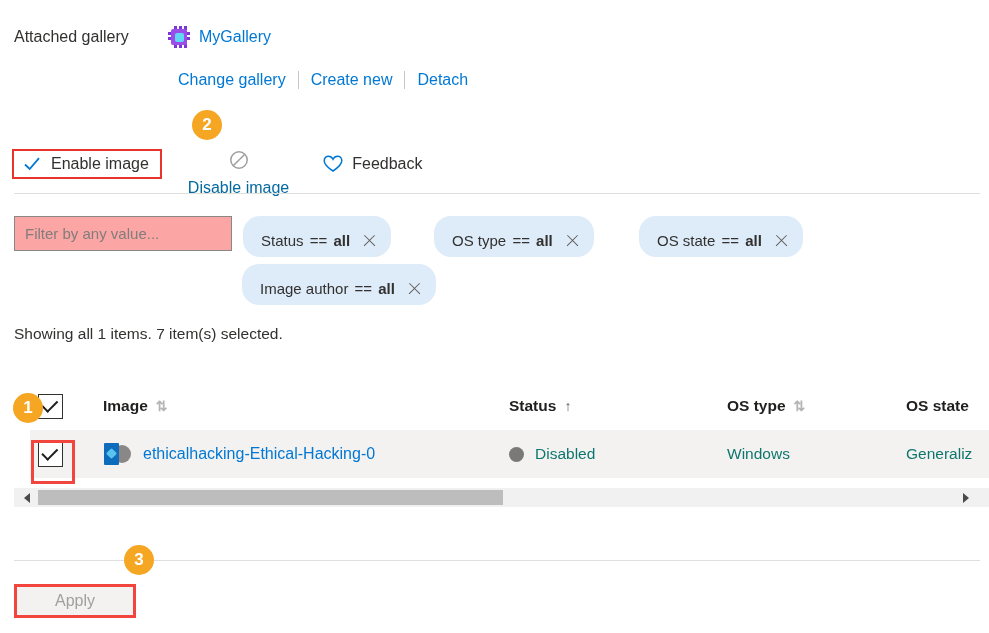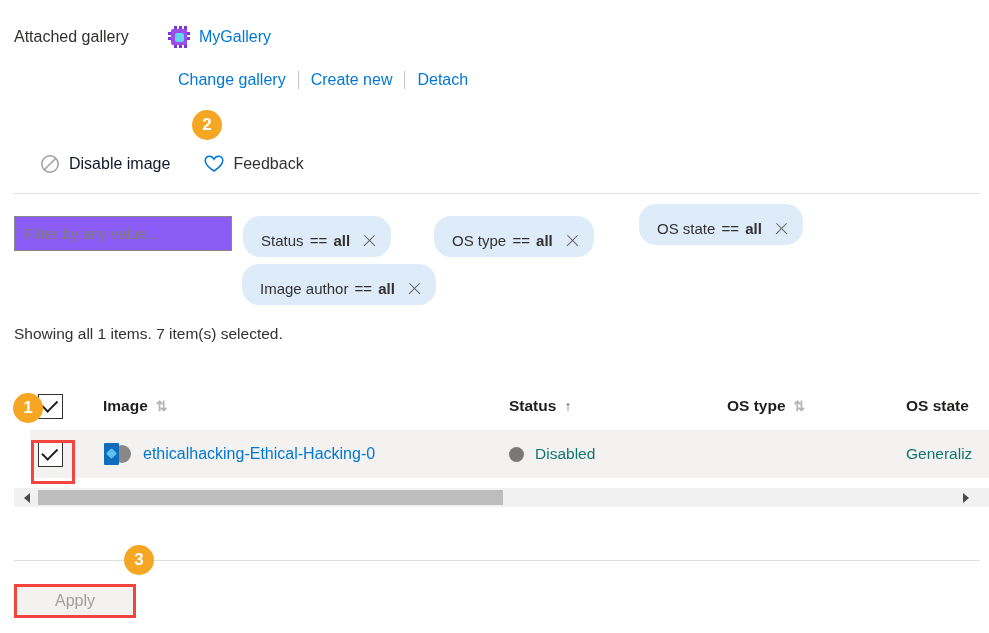--- a/index.html
+++ b/index.html
@@ -95,21 +95,21 @@
     height: 34px;
   }
   .cmd {
     display: flex; align-items: center;
     gap: 9px;
     font-size: 16px;
     cursor: pointer;
     padding: 3px 8px;
     height: 28px;
   }
-  .cmd.disabled { color: #0f172a; cursor: default; }
+  .cmd.disabled { color: #0369a1; cursor: default; flex-direction: column; }
   .cmd .cmd-label { white-space: nowrap; }
   .cmd-ico { display: inline-flex; align-items: center; justify-content: center; width: 20px; height: 20px; }
 
   #enable-image-command {
     border: 2px solid #e8342a;
     padding: 3px 11px 3px 8px;
     margin-left: -2px;
     height: 30px;
     box-sizing: border-box;
   }
@@ -120,21 +120,21 @@
     width: 966px; height: 1px;
     background: #e1dfdd;
   }
 
   
   #filter-input {
     left: 14px; top: 216px;
     width: 218px; height: 35px;
     box-sizing: border-box;
     border: 1px solid #8a8886;
-    background: #8b5cf6;
+    background: #fca5a5;
     font-family: "Liberation Sans", sans-serif;
     font-size: 15px;
     color: #323130;
     padding: 0 10px;
     outline: none;
   }
   #filter-input::placeholder { color: #807d7a; }
 
   .filter-pill {
     position: absolute;
@@ -368,20 +368,28 @@
 
 <div class="abs" id="gallery-links">
   <span class="glink">Change gallery</span>
   <span class="vsep"></span>
   <span class="glink">Create new</span>
   <span class="vsep"></span>
   <span class="glink">Detach</span>
 </div>
 
 <div class="abs" id="command-bar">
+  <div class="cmd" id="enable-image-command">
+    <span class="cmd-ico">
+      <svg width="18" height="18" viewBox="0 0 18 18">
+          <path d="M2 9.5 L6.7 14 L16 3.2" fill="none" stroke="#0078d4" stroke-width="1.8"></path>
+        </svg>
+    </span>
+    <span class="cmd-label">Enable image</span>
+  </div>
   <div class="cmd disabled" style="margin-left:18px;">
     <span class="cmd-ico">
       <svg width="20" height="20" viewBox="0 0 20 20">
           <circle cx="10" cy="10" r="8.2" fill="none" stroke="#a19f9d" stroke-width="1.5"></circle>
           <line x1="4.2" y1="15.8" x2="15.8" y2="4.2" stroke="#a19f9d" stroke-width="1.5"></line>
         </svg>
     </span>
     <span class="cmd-label">Disable image</span>
   </div>
   <div class="cmd" style="margin-left:18px;">
@@ -409,21 +417,21 @@
 
 <div class="filter-pill" style="left:434px; top:216px;">
   <span class="pill-text">
     <span>OS type</span>
     <span style="padding:0 2px;">==</span>
     <span class="pill-val">all</span>
   </span>
   <span class="pill-x"></span>
 </div>
 
-<div class="filter-pill" style="left:639px; top:204px;">
+<div class="filter-pill" style="left:639px; top:216px;">
   <span class="pill-text">
     <span>OS state</span>
     <span style="padding:0 2px;">==</span>
     <span class="pill-val">all</span>
   </span>
   <span class="pill-x"></span>
 </div>
 
 <div class="filter-pill" style="left:242px; top:264px;">
   <span class="pill-text">
@@ -480,20 +488,23 @@
         <span class="disc"></span>
         <span class="plate"></span>
         <span class="cube"></span>
       </span>
       <span id="image-name-link">ethicalhacking-Ethical-Hacking-0</span>
     </div>
     <div class="cell col-status">
       <span class="status-dot"></span>
       <span class="cell-text">Disabled</span>
     </div>
+    <div class="cell col-ostype">
+      <span class="cell-text">Windows</span>
+    </div>
     <div class="cell col-osstate">
       <span class="cell-text">Generaliz</span>
     </div>
   </div>
 </div>
 
 <div id="row-check-highlight"></div>
 
 <div class="abs" id="table-scrollbar">
   <div class="scroll-arrow" id="scroll-left-arrow">

